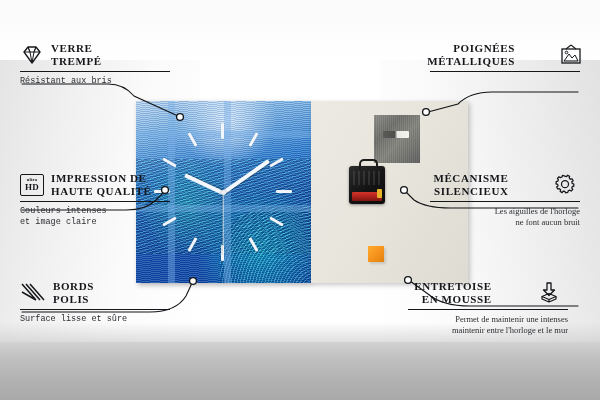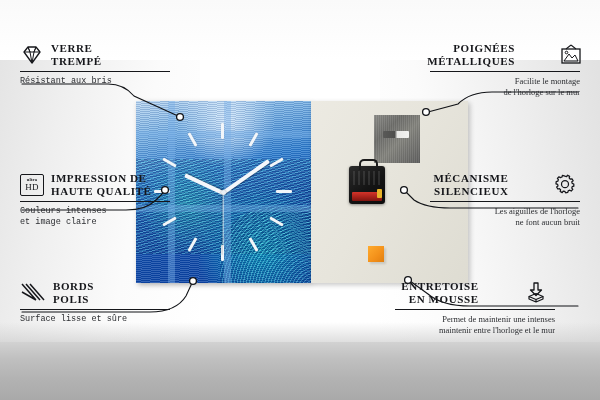--- a/index.html
+++ b/index.html
@@ -87,21 +87,21 @@
   .left .cal-title{text-align:left;}
   .left .cal-sub{text-align:left;font-family:Liberation Mono, monospace;}
   .right .cal-head{justify-content:center;gap:44px;}
   .right .cal-title{text-align:right;}
   .right .cal-sub{text-align:right;}
 
   
   .hd-box{width:22px;height:20px;border:1.4px solid #15161a;border-radius:2px;
     display:flex;flex-direction:column;align-items:center;justify-content:center;line-height:1;}
   .hd-box .u{font-size:4.5px;font-weight:bold;letter-spacing:.2px;color:#15161a;}
-  .hd-box .h{font-size:9px;font-weight:normal;letter-spacing:.3px;color:#15161a;margin-top:.5px;text-align:center;}
+  .hd-box .h{font-size:9px;font-weight:bold;letter-spacing:.3px;color:#15161a;margin-top:.5px;text-align:center;}
 
   svg.lines{position:absolute;left:0;top:0;width:600px;height:400px;pointer-events:none;}
   .ln{fill:none;stroke:#111317;stroke-width:1.1;stroke-linecap:round;}
   .dotc{fill:#ffffff;stroke:#111317;stroke-width:1.3;}
 </style>
 </head>
 <body>
 
 <div id="stage">
 
@@ -239,45 +239,41 @@
       </div>
       <svg class="ic" width="24" height="22" viewBox="0 0 24 22">
         <path d="M12 1 L7 5" fill="none" stroke="#15161a" stroke-width="1.1"></path>
         <path d="M12 1 L17 5" fill="none" stroke="#15161a" stroke-width="1.1"></path>
         <rect x="3" y="5" width="18" height="14" fill="none" stroke="#15161a" stroke-width="1.3"></rect>
         <path d="M5 17 L10 10 L13 14 L16 11 L19 17 Z" fill="none" stroke="#15161a" stroke-width="1"></path>
         <circle cx="7.5" cy="8.5" r="1.3" fill="none" stroke="#15161a" stroke-width="1"></circle>
       </svg>
     </div>
     <div class="rule"></div>
-    <div class="cal-sub">
-      <div>Facilite le montage</div>
-      <div>de l'horloge sur le mur</div>
-    </div>
   </div>
 
   <div class="callout right" style="left:430px;top:172px;width:150px;">
     <div class="cal-head">
       <div class="cal-title">
         <span>MÉCANISME</span>
         <span class="l2">SILENCIEUX</span>
       </div>
       <svg class="ic" width="24" height="24" viewBox="0 0 24 24">
         <path d="M12 3.2 L13.6 3.6 L14.6 2.2 L16.6 3.4 L16.2 5 L17.4 6.2 L19 5.8 L20.2 7.8 L18.8 8.8 L19.2 10.4 L20.8 11 L20.8 13.2 L19.2 13.6 L18.8 15.2 L19.8 16.4 L18.2 18 L16.8 17.2 L15.2 17.8 L14.8 19.4 L12.6 19.8 L11.8 18.4 L10.2 18.2 L9.2 19.6 L7.2 18.4 L7.6 16.8 L6.4 15.6 L4.8 16 L3.6 14 L5 13 L4.6 11.4 L3 10.8 L3.2 8.6 L4.8 8.2 L5.4 6.6 L4.4 5.4 L6 3.8 L7.4 4.6 L9 4 L9.4 2.4 Z" fill="none" stroke="#15161a" stroke-width="1.25" stroke-linejoin="round"></path>
         <circle cx="12" cy="11.2" r="3.5" fill="none" stroke="#15161a" stroke-width="1.25"></circle>
       </svg>
     </div>
     <div class="rule"></div>
     <div class="cal-sub">
       <div>Les aiguilles de l'horloge</div>
       <div>ne font aucun bruit</div>
     </div>
   </div>
 
-  <div class="callout right" style="left:395px;top:280px;width:160px;">
+  <div class="callout right" style="left:408px;top:280px;width:160px;">
     <div class="cal-head">
       <div class="cal-title">
         <span>ENTRETOISE</span>
         <span class="l2">EN MOUSSE</span>
       </div>
       <svg class="ic" width="26" height="24" viewBox="0 0 26 24">
         <path d="M11 2 H15 V9 H18.5 L13 14.5 L7.5 9 H11 Z" fill="none" stroke="#15161a" stroke-width="1.3" stroke-linejoin="round"></path>
         <path d="M6 15.5 L13 12.5 L20 15.5 L13 18.5 Z" fill="none" stroke="#15161a" stroke-width="1.2" stroke-linejoin="round"></path>
         <path d="M6 15.5 V18 L13 21 V18.5 M20 15.5 V18 L13 21" fill="none" stroke="#15161a" stroke-width="1.2" stroke-linejoin="round"></path>
       </svg>

